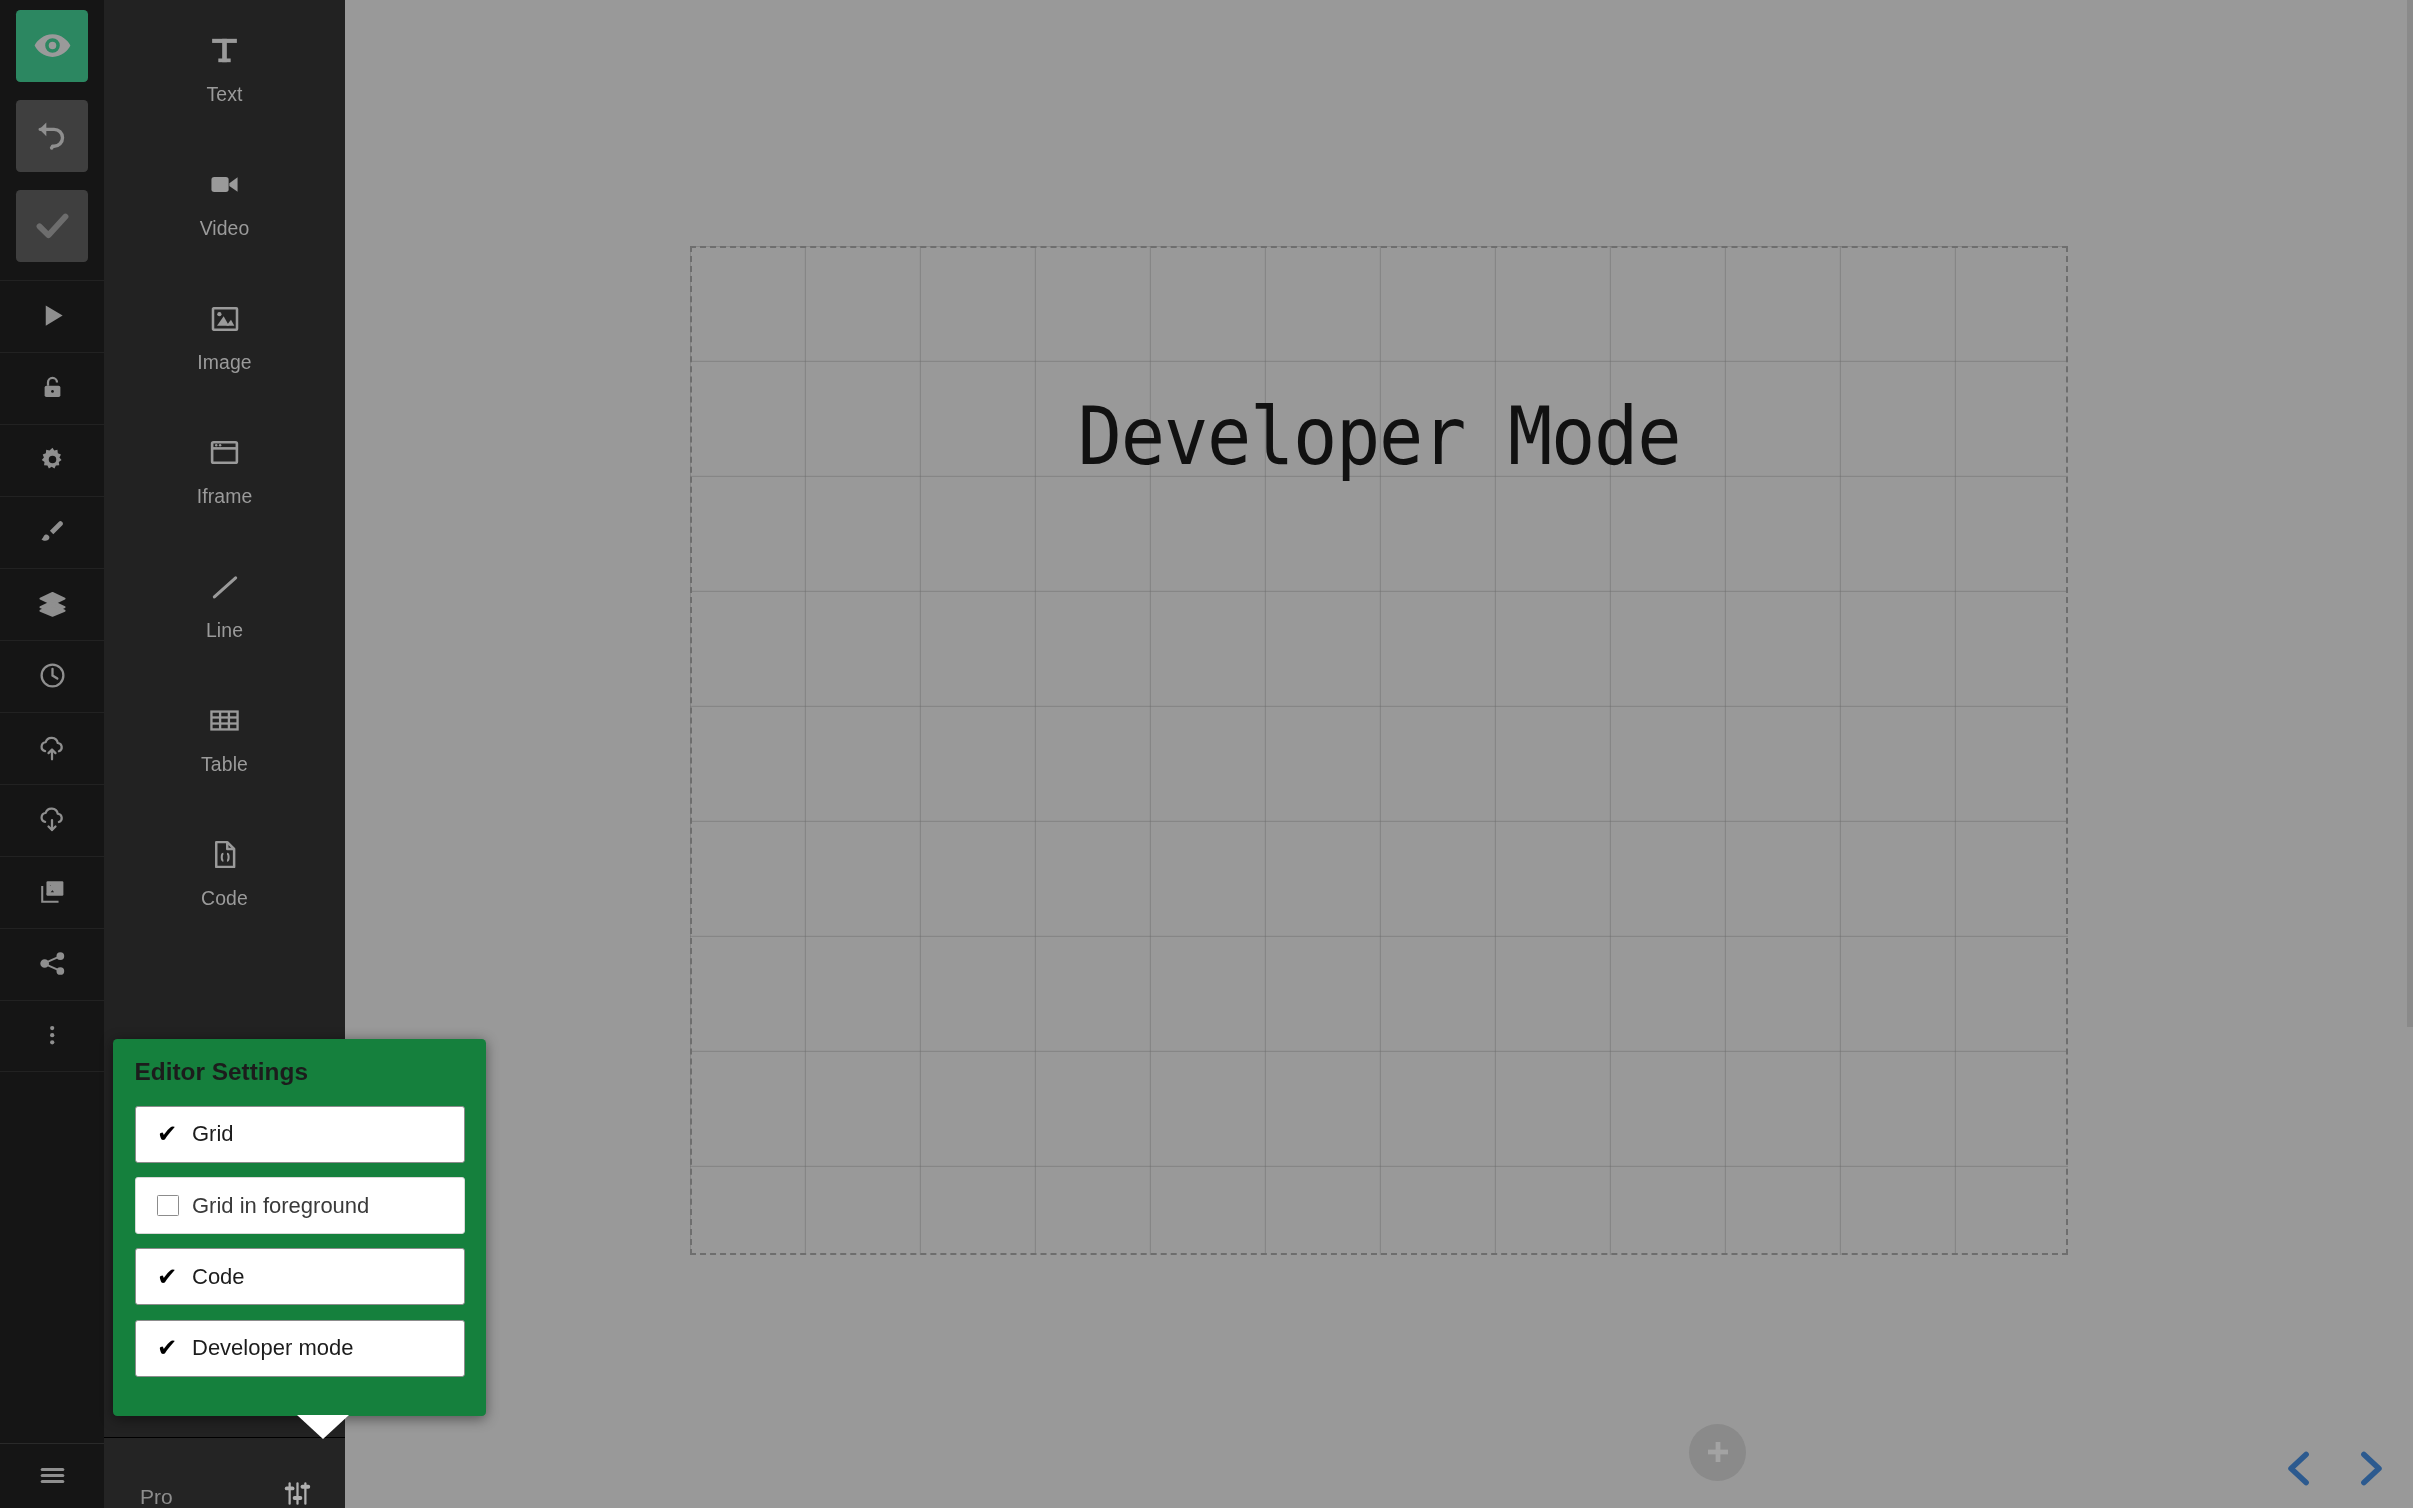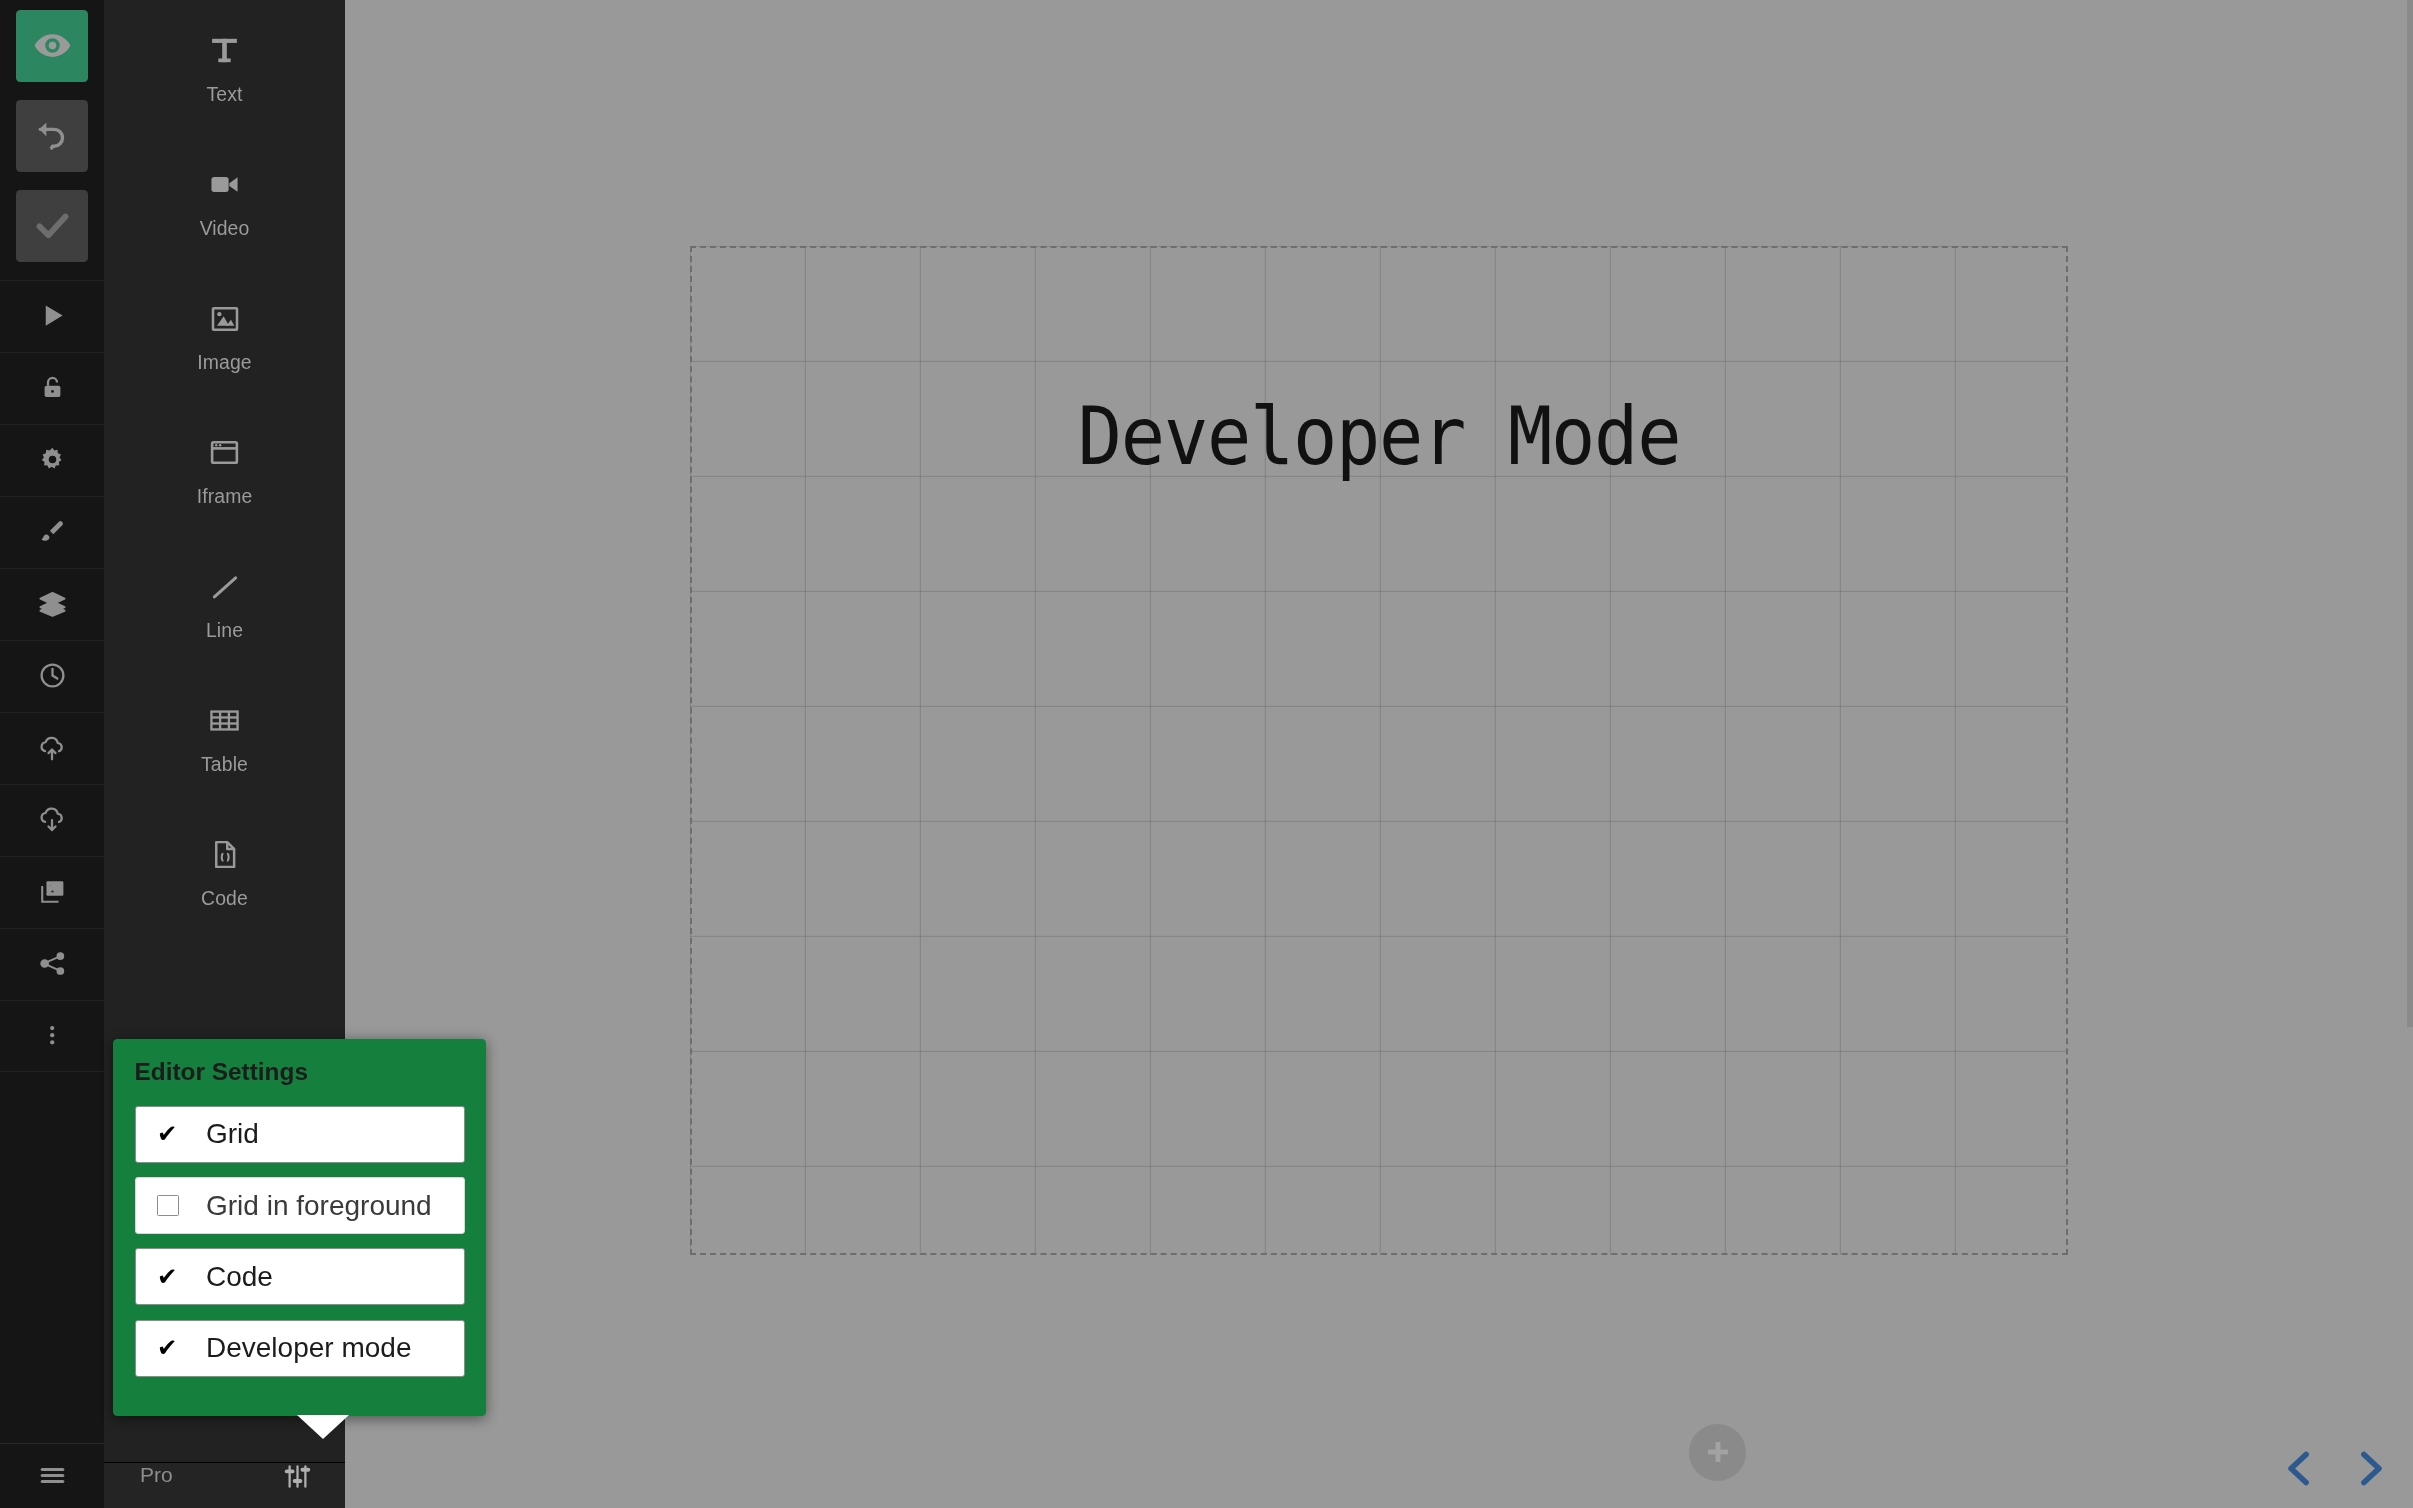--- a/index.html
+++ b/index.html
@@ -47,23 +47,23 @@
   }
   .tool .tool-ico{ height:45px; display:flex; align-items:center; justify-content:center; }
   .tool .tool-lbl{
     margin-top:10px; font-size:19.4px; color:#9b9b9b; letter-spacing:0.1px;text-align:right;
   }
   #tool-scrollbar{
     position:absolute; right:0; top:0; width:6.5px; height:1027px;
     background:#8a8a8a; z-index:36;
   }
   #tool-bottom-bar{
-    position:absolute; left:104px; bottom:0; width:241px; height:47px;
+    position:absolute; left:104px; bottom:0; width:241px; height:72px;
     background:#242424; border-top:0.7px solid #000;
-    display:flex; align-items:flex-start; z-index:37;
+    display:flex; align-items:flex-end; z-index:37;
   }
   #pro-label{ margin-left:36px; font-size:21px; color:#8d8d8d; }
   #settings-toggle{
     margin-left:auto; margin-right:34px; cursor:pointer;
     display:flex; align-items:center; justify-content:center;
   }
 
   
   #canvas-area{
     position:absolute; left:345px; top:0; right:0; bottom:0;
@@ -129,21 +129,21 @@
   .setting-row.off{ border-color:#d8d8d8; }
   .setting-row:last-child{ margin-bottom:0; }
   .chk-tick{
     width:29px; font-size:24.4px; color:#000; line-height:1;
     display:flex; align-items:center;
   }
   .chk-box{
     width:21.5px; height:21.5px; border:1.4px solid #8c8c8c; border-radius:1.4px;
     margin-right:7.2px; background:#fff;
   }
-  .setting-label{ font-size:28px; color:#1c1c1c; margin-left:20px; }
+  .setting-label{ font-size:22px; color:#1c1c1c; margin-left:6px; }
   .setting-row.off .setting-label{ color:#3a3a3a; }
   #popup-arrow{
     position:absolute; left:184px; bottom:-23px; width:0; height:0;
     border-left:26px solid transparent; border-right:26px solid transparent;
     border-top:24.4px solid #ffffff;
   }
 </style>
 </head>
 <body>
 

